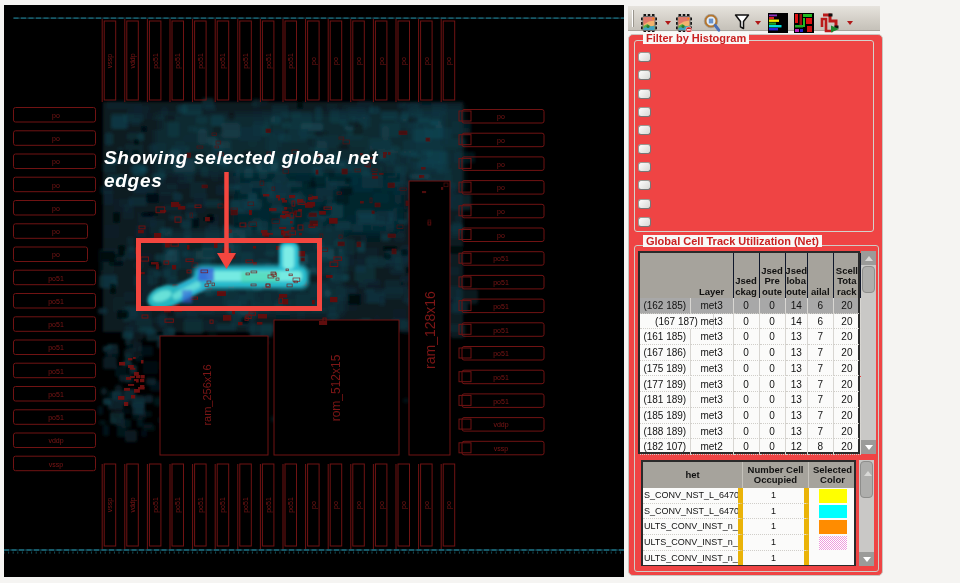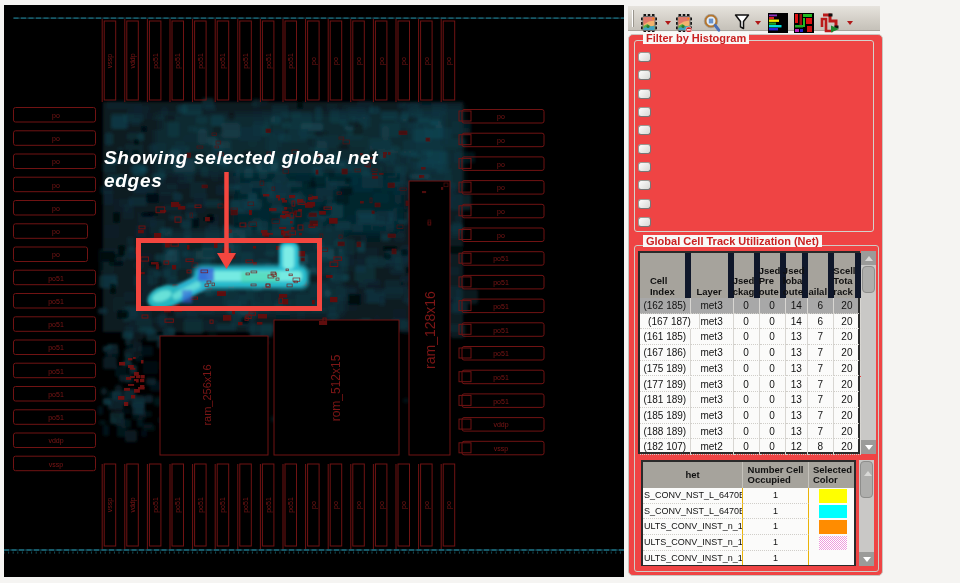--- a/index.html
+++ b/index.html
@@ -6,29 +6,29 @@
 .dtri{position:absolute;top:15px;width:0;height:0;border-left:3.5px solid transparent;border-right:3.5px solid transparent;border-top:4px solid #b01818}
 .panel{position:absolute;left:628px;top:34px;width:255px;height:542px;background:#ef4444;border:1px solid #c9c6c0;border-radius:5px}
 .grp1{position:absolute;left:5px;top:5px;width:240px;height:192px;border:1px solid #d4d2cc;border-radius:3px}
 .grpTitle{position:absolute;color:#c92121;font-weight:bold;font-size:11px;background:#f9f8f6;padding:0 3px;white-space:nowrap;z-index:3}
 .cb{position:absolute;left:9px;width:13px;height:10px;border-radius:3px;background:linear-gradient(135deg,#fdfdfd,#d8d8d4);border:1px solid #9a9a94;border-bottom-color:#777;border-right-color:#777}
 .hist{position:absolute;left:28px;top:16px;width:216px;height:174px;background:#000}
 .blab{position:absolute;color:#fff;font-weight:bold;font-size:11px;line-height:11px;white-space:nowrap}
 .grp2line{position:absolute;left:5px;top:210px;width:245px;height:327px;border:1px solid #cfccc6;border-radius:3px}
 .tbl1{position:absolute;left:9px;top:216px;width:222px;height:203px;background:#fbfbfa;border:2px solid #2a2a2a}
 .t1h{position:absolute;left:0;top:0;width:218px;height:45px;background:#a6a39c}
-.t1hc{position:absolute;top:0;height:45px;font-size:9.5px;font-weight:bold;color:#111;text-align:left;display:flex;align-items:flex-end;justify-content:center;line-height:10.5px;border-right:6px solid #0f172a;padding-bottom:1px}
+.t1hc{position:absolute;top:0;height:45px;font-size:9.5px;font-weight:bold;color:#111;text-align:center;display:flex;align-items:flex-end;justify-content:center;line-height:10.5px;border-right:1px solid #0f172a;padding-bottom:1px}
 .t1r{position:absolute;left:0;width:218px;height:15.7px}
 .t1r.sel{background:#a8a8a8}
 .t1c{position:absolute;top:0;height:15.7px;font-size:10px;color:#111;text-align:center;line-height:15.7px;border-right:1px solid #d8d6d2;border-bottom:1px dotted #d0cec9;overflow:hidden;white-space:nowrap}
 .tbl2{position:absolute;left:12px;top:425px;width:215px;height:106px;background:#fbfbfa;border:2px solid #2a2a2a;border-bottom-width:1px;overflow:hidden}
 .t2h{position:absolute;left:0;top:0;width:211px;height:26px;background:#a6a39c}
-.t2hc{position:absolute;top:0;height:26px;font-size:9.5px;font-weight:bold;color:#111;text-align:left;display:flex;align-items:center;justify-content:center;line-height:10.5px;border-right:1px solid #c6c3bc}
+.t2hc{position:absolute;top:0;height:26px;font-size:9.5px;font-weight:bold;color:#111;text-align:center;display:flex;align-items:center;justify-content:center;line-height:10.5px;border-right:1px solid #c6c3bc}
 .t2r{position:absolute;left:0;width:211px;height:15.7px}
-.t2c{position:absolute;top:0;height:15.7px;font-size:9px;color:#111;text-align:center;line-height:15.7px;border-right:1px solid #eab308;border-bottom:1px dotted #d0cec9;overflow:hidden;white-space:nowrap}
+.t2c{position:absolute;top:0;height:15.7px;font-size:9px;color:#111;text-align:center;line-height:15.7px;border-right:5px solid #eab308;border-bottom:1px dotted #d0cec9;overflow:hidden;white-space:nowrap}
 .sw{position:absolute;left:176px;top:1px;width:28px;height:13.5px}
 .dith{background:#fff;background-image:repeating-conic-gradient(#ee9ddd 0 25%,#ffffff 0 50%);background-size:2px 2px}
 .sb{position:absolute;width:15px;background:#c9c8c6}
 .sbu,.sbd{position:absolute;left:0;width:15px;height:14px;background:#9b9b99}
 .sbt{position:absolute;left:1px;width:13px;background:#aeaeac;border-radius:4px;border:1px solid #8e8e8c}
 .au{display:block;position:absolute;left:3.5px;top:5px;width:0;height:0;border-left:4px solid transparent;border-right:4px solid transparent;border-bottom:5px solid #d8d8d6}
 .ad{display:block;position:absolute;left:3.5px;top:5px;width:0;height:0;border-left:4px solid transparent;border-right:4px solid transparent;border-top:5px solid #fff}
 </style></head><body>
 <svg width="620" height="572" viewBox="0 0 620 572" xmlns="http://www.w3.org/2000/svg" style="position:absolute;left:4px;top:5px;background:#000">
     <defs>
@@ -1402,39 +1402,38 @@
     <div class="cb" style="top:90.3px"></div>
     <div class="cb" style="top:108.6px"></div>
     <div class="cb" style="top:126.9px"></div>
     <div class="cb" style="top:145.2px"></div>
     <div class="cb" style="top:163.5px"></div>
     <div class="cb" style="top:181.8px"></div>
     <div class="grp2line"></div>
     <div class="grpTitle" style="left:14px;top:200px">Global Cell Track Utilization (Net)</div>
     <div class="tbl1">
       <div class="t1h">
-        <div class="t1hc" style="left:0px;width:50.6px">Cell<br>Index</div>
         <div class="t1hc" style="left:50.6px;width:43.0px">Layer</div>
         <div class="t1hc" style="left:93.6px;width:26.0px">Jsed<br>ckag</div>
         <div class="t1hc" style="left:119.6px;width:26.0px">Jsed<br>Pre<br>oute</div>
         <div class="t1hc" style="left:145.6px;width:22.2px">Jsed<br>loba<br>oute</div>
         <div class="t1hc" style="left:167.8px;width:26.0px">ailal</div>
         <div class="t1hc" style="left:193.8px;width:27.2px">Scell<br>Tota<br>rack</div>
       </div>
       <div class="t1r sel" style="top:45.0px">
         <div class="t1c" style="left:0px;width:50.6px">(162 185)</div>
         <div class="t1c" style="left:50.6px;width:43.0px">met3</div>
         <div class="t1c" style="left:93.6px;width:26.0px">0</div>
         <div class="t1c" style="left:119.6px;width:26.0px">0</div>
         <div class="t1c" style="left:145.6px;width:22.2px">14</div>
         <div class="t1c" style="left:167.8px;width:26.0px">6</div>
         <div class="t1c" style="left:193.8px;width:27.2px">20</div>
       </div>
       <div class="t1r" style="top:60.7px">
-        <div class="t1c" style="left:0px;width:60px">(167 187)</div>
+        <div class="t1c" style="left:0px;width:74px">(167 187)</div>
         <div class="t1c" style="left:50.6px;width:43.0px">met3</div>
         <div class="t1c" style="left:93.6px;width:26.0px">0</div>
         <div class="t1c" style="left:119.6px;width:26.0px">0</div>
         <div class="t1c" style="left:145.6px;width:22.2px">14</div>
         <div class="t1c" style="left:167.8px;width:26.0px">6</div>
         <div class="t1c" style="left:193.8px;width:27.2px">20</div>
       </div>
       <div class="t1r" style="top:76.4px">
         <div class="t1c" style="left:0px;width:50.6px">(161 185)</div>
         <div class="t1c" style="left:50.6px;width:43.0px">met3</div>

